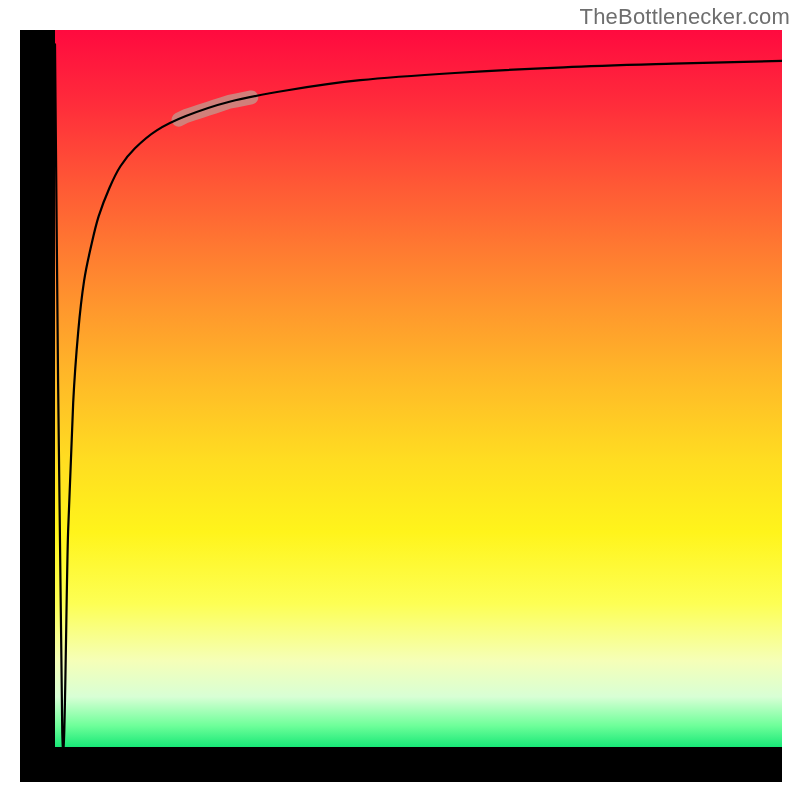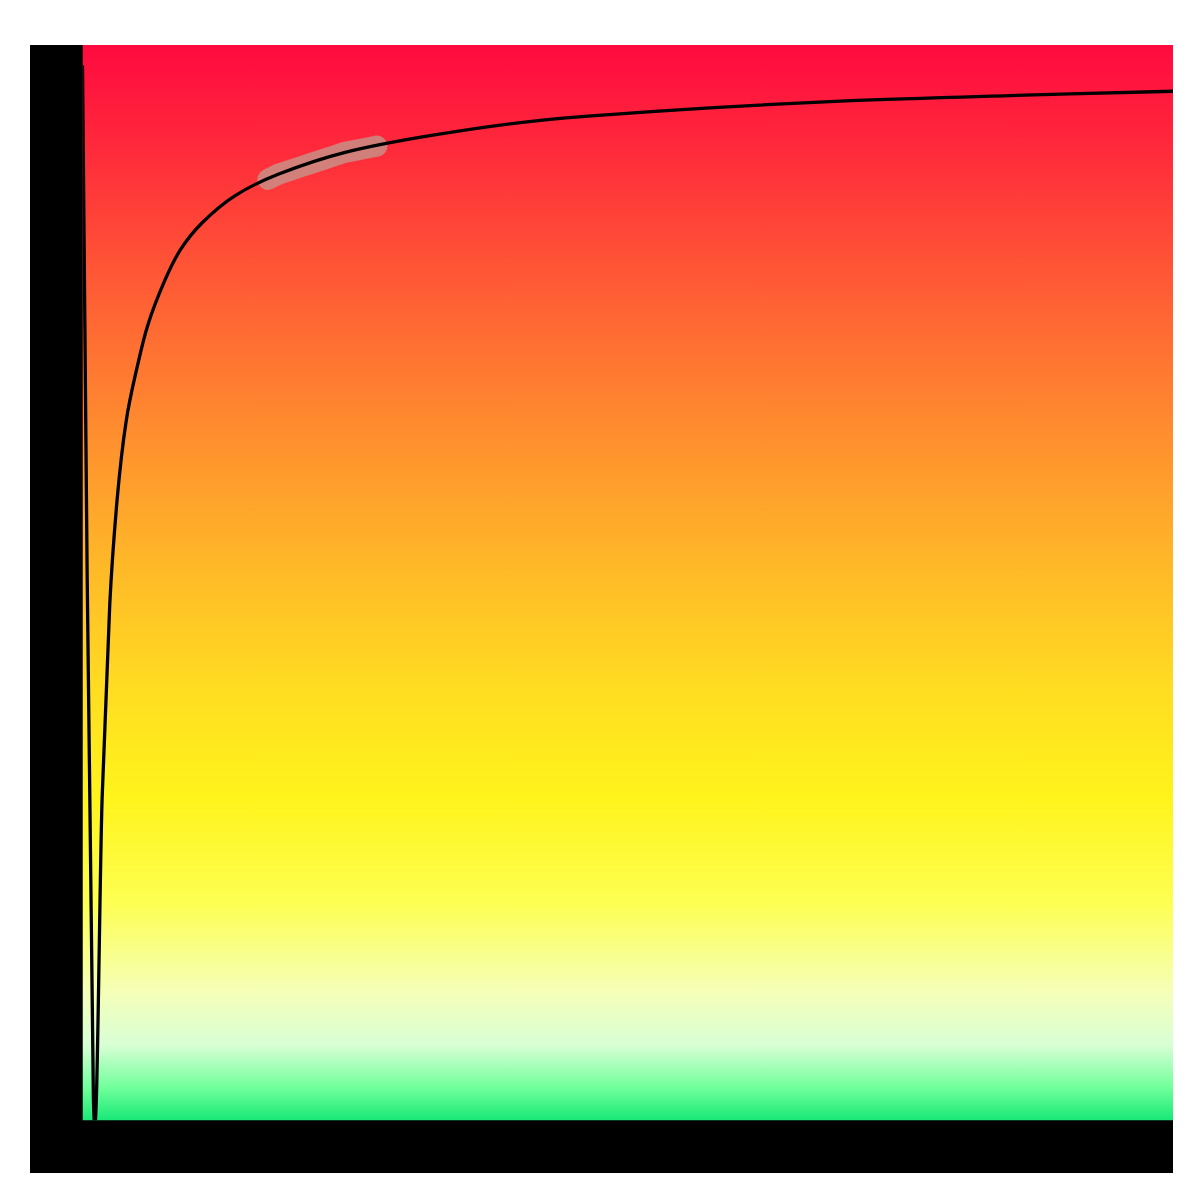--- a/index.html
+++ b/index.html
@@ -80,20 +80,21 @@
     stroke-width: 14;
     stroke-linecap: round;
     opacity: 0.85;
   }
 </style>
 </head>
 <body>
 
 <div class="frame">
 
+  <div class="watermark">TheBottlenecker.com</div>
 
   <div class="plot-outer">
     <div class="plot-inner">
       <div class="gradient"></div>
       <svg class="curve-svg" viewBox="0 0 727 717" preserveAspectRatio="none">
         <path id="highlight-seg" class="highlight-path" d="M 123.59 89.63 L 130.86 86.04 L 138.13 83.65 L 145.40 81.26 L 152.67 78.87 L 159.94 76.48 L 167.21 74.09 L 174.48 71.70 L 181.75 70.27 L 189.02 68.83 L 196.29 67.40"></path>
         <path id="main-curve" class="curve-path" d="M 0.00 14.34 C 1.21 129.06, 5.09 621.40, 7.27 702.66 C 9.45 783.92, 11.27 556.87, 13.09 501.90 C 14.90 446.93, 16.48 406.30, 18.18 372.84 C 19.87 339.38, 21.45 321.46, 23.26 301.14 C 25.08 280.83, 26.90 265.29, 29.08 250.95 C 31.26 236.61, 33.93 225.86, 36.35 215.10 C 38.77 204.35, 40.59 195.98, 43.62 186.42 C 46.65 176.86, 50.89 166.10, 54.52 157.74 C 58.16 149.38, 61.19 142.80, 65.43 136.23 C 69.67 129.66, 73.91 124.28, 79.97 118.31 C 86.03 112.33, 93.30 105.76, 101.78 100.38 C 110.26 95.00, 118.74 90.82, 130.86 86.04 C 142.98 81.26, 157.52 76.00, 174.48 71.70 C 191.44 67.40, 210.83 63.81, 232.64 60.23 C 254.45 56.64, 277.47 53.06, 305.34 50.19 C 333.21 47.32, 365.92 45.17, 399.85 43.02 C 433.78 40.87, 472.55 38.84, 508.90 37.28 C 545.25 35.73, 581.60 34.77, 617.95 33.70 C 654.30 32.62, 708.83 31.31, 727.00 30.83"></path>
       </svg>
     </div>
   </div>

